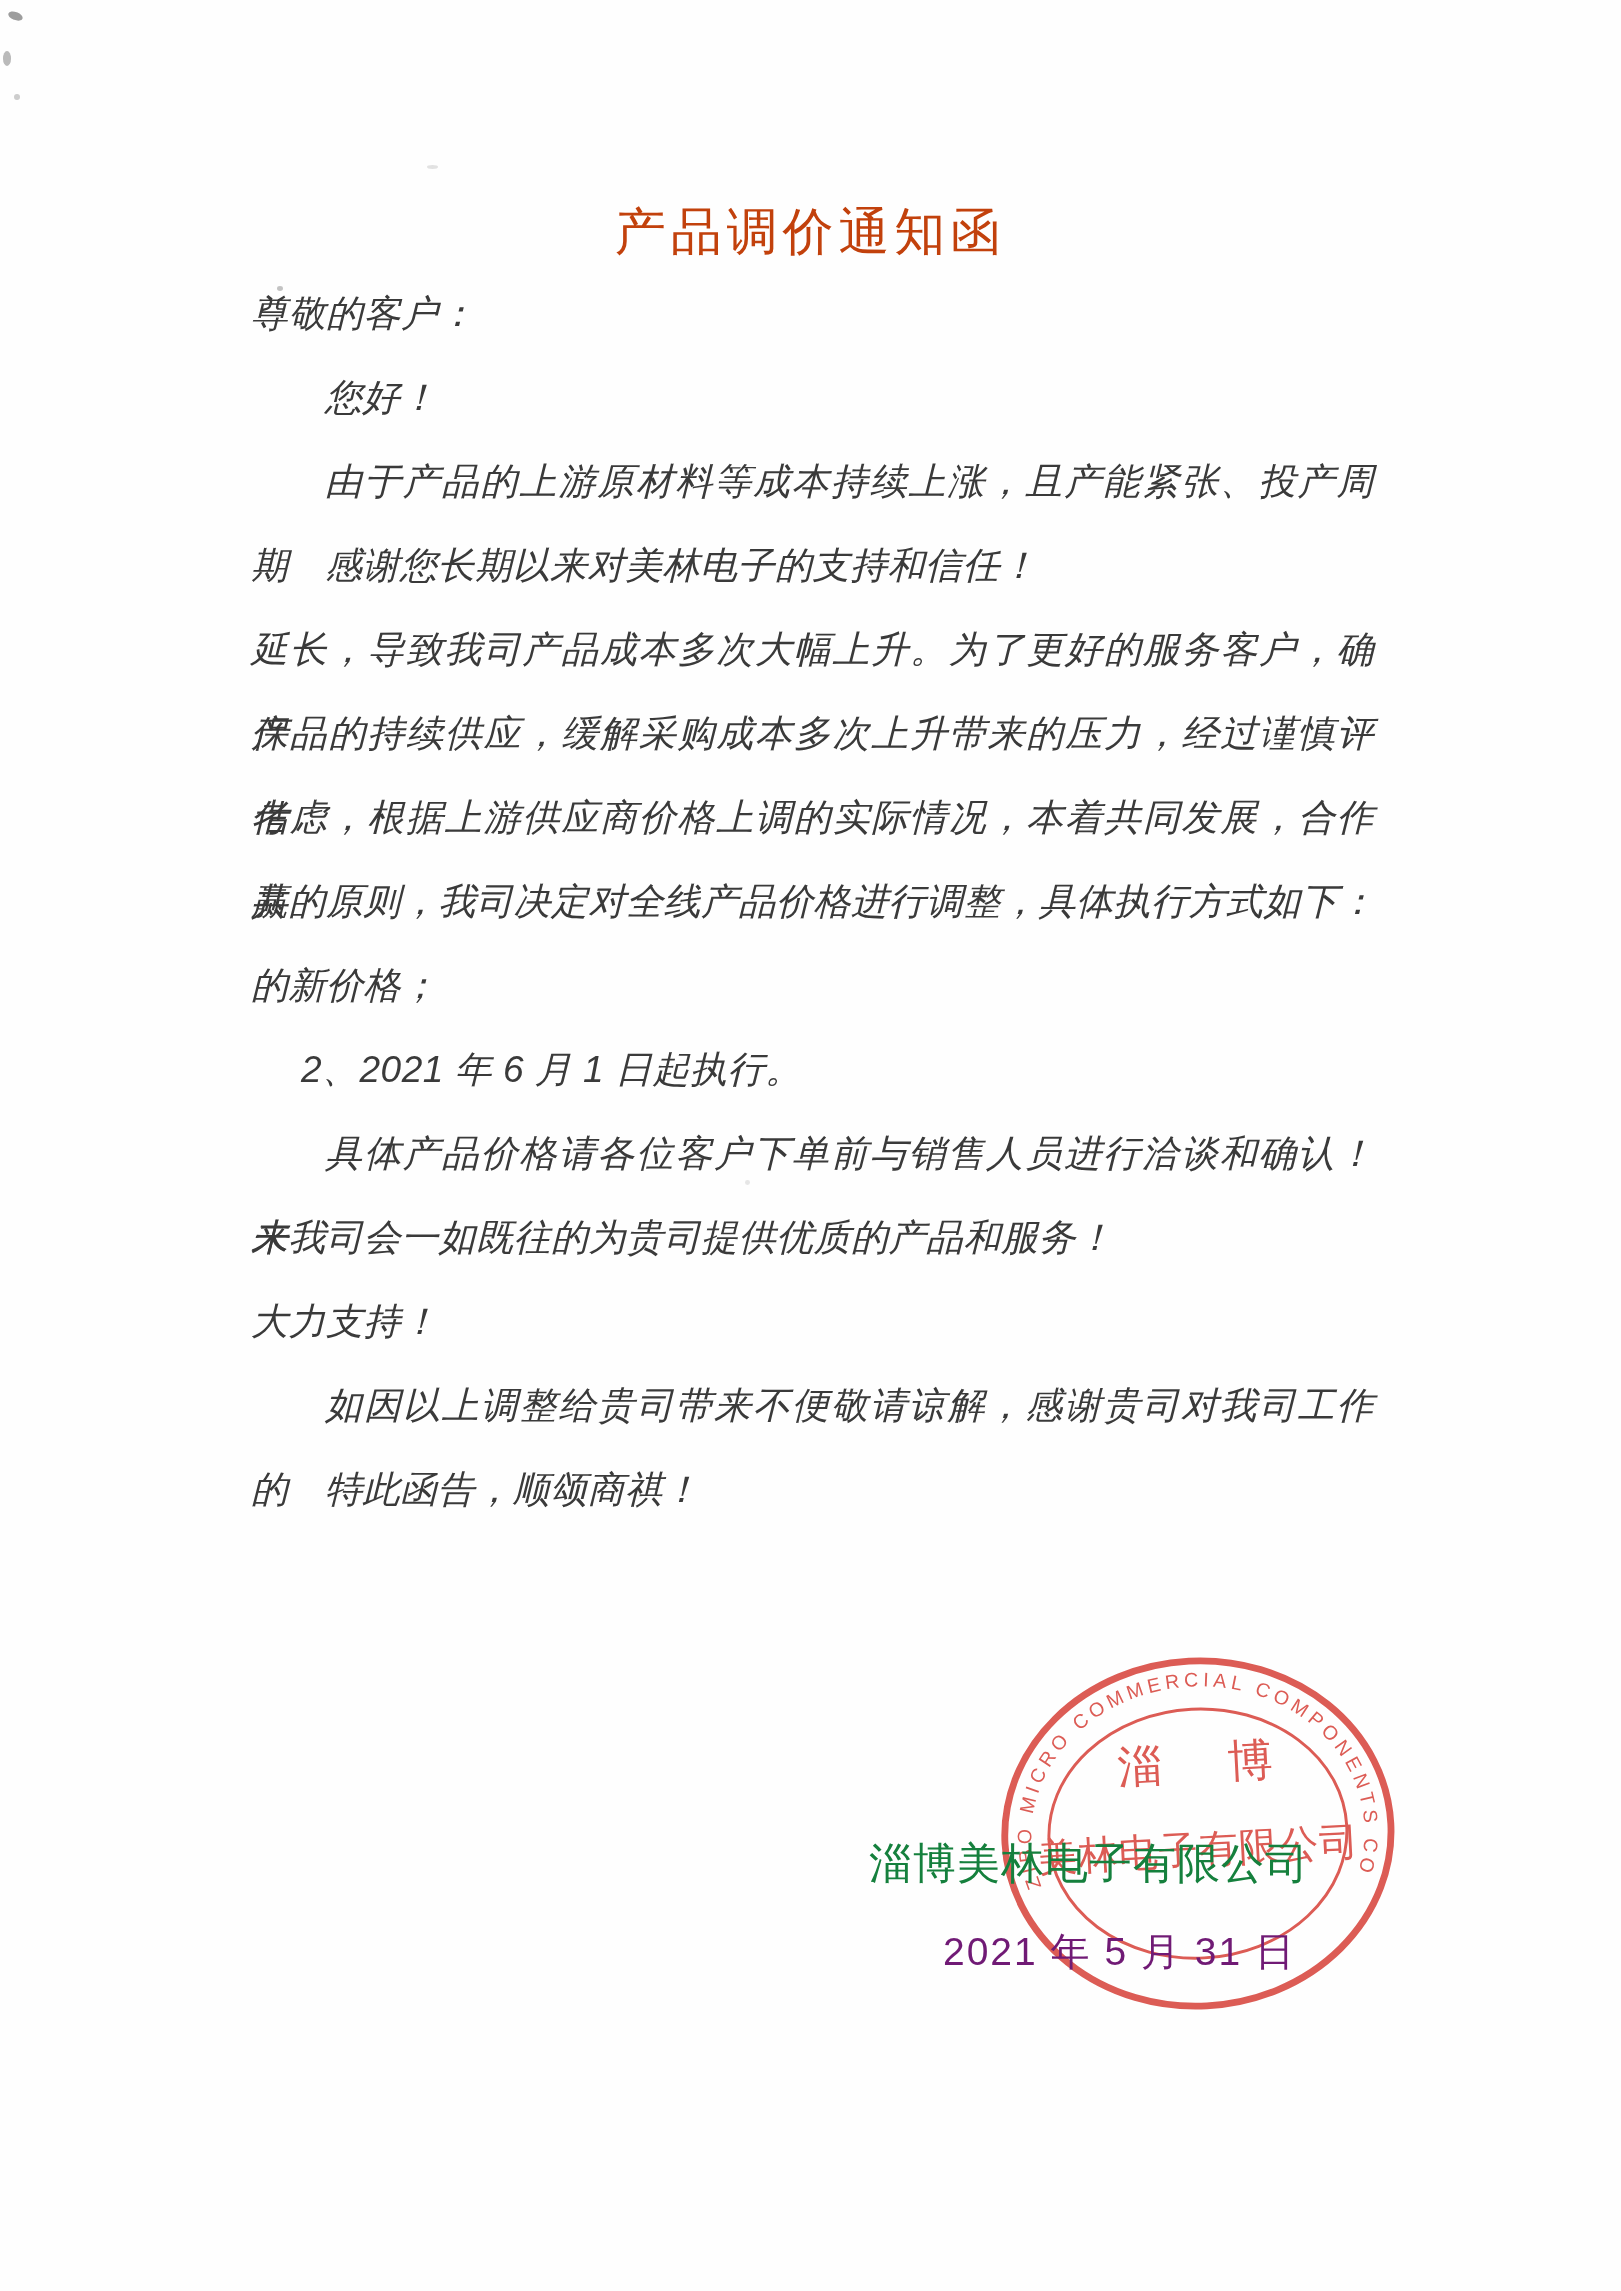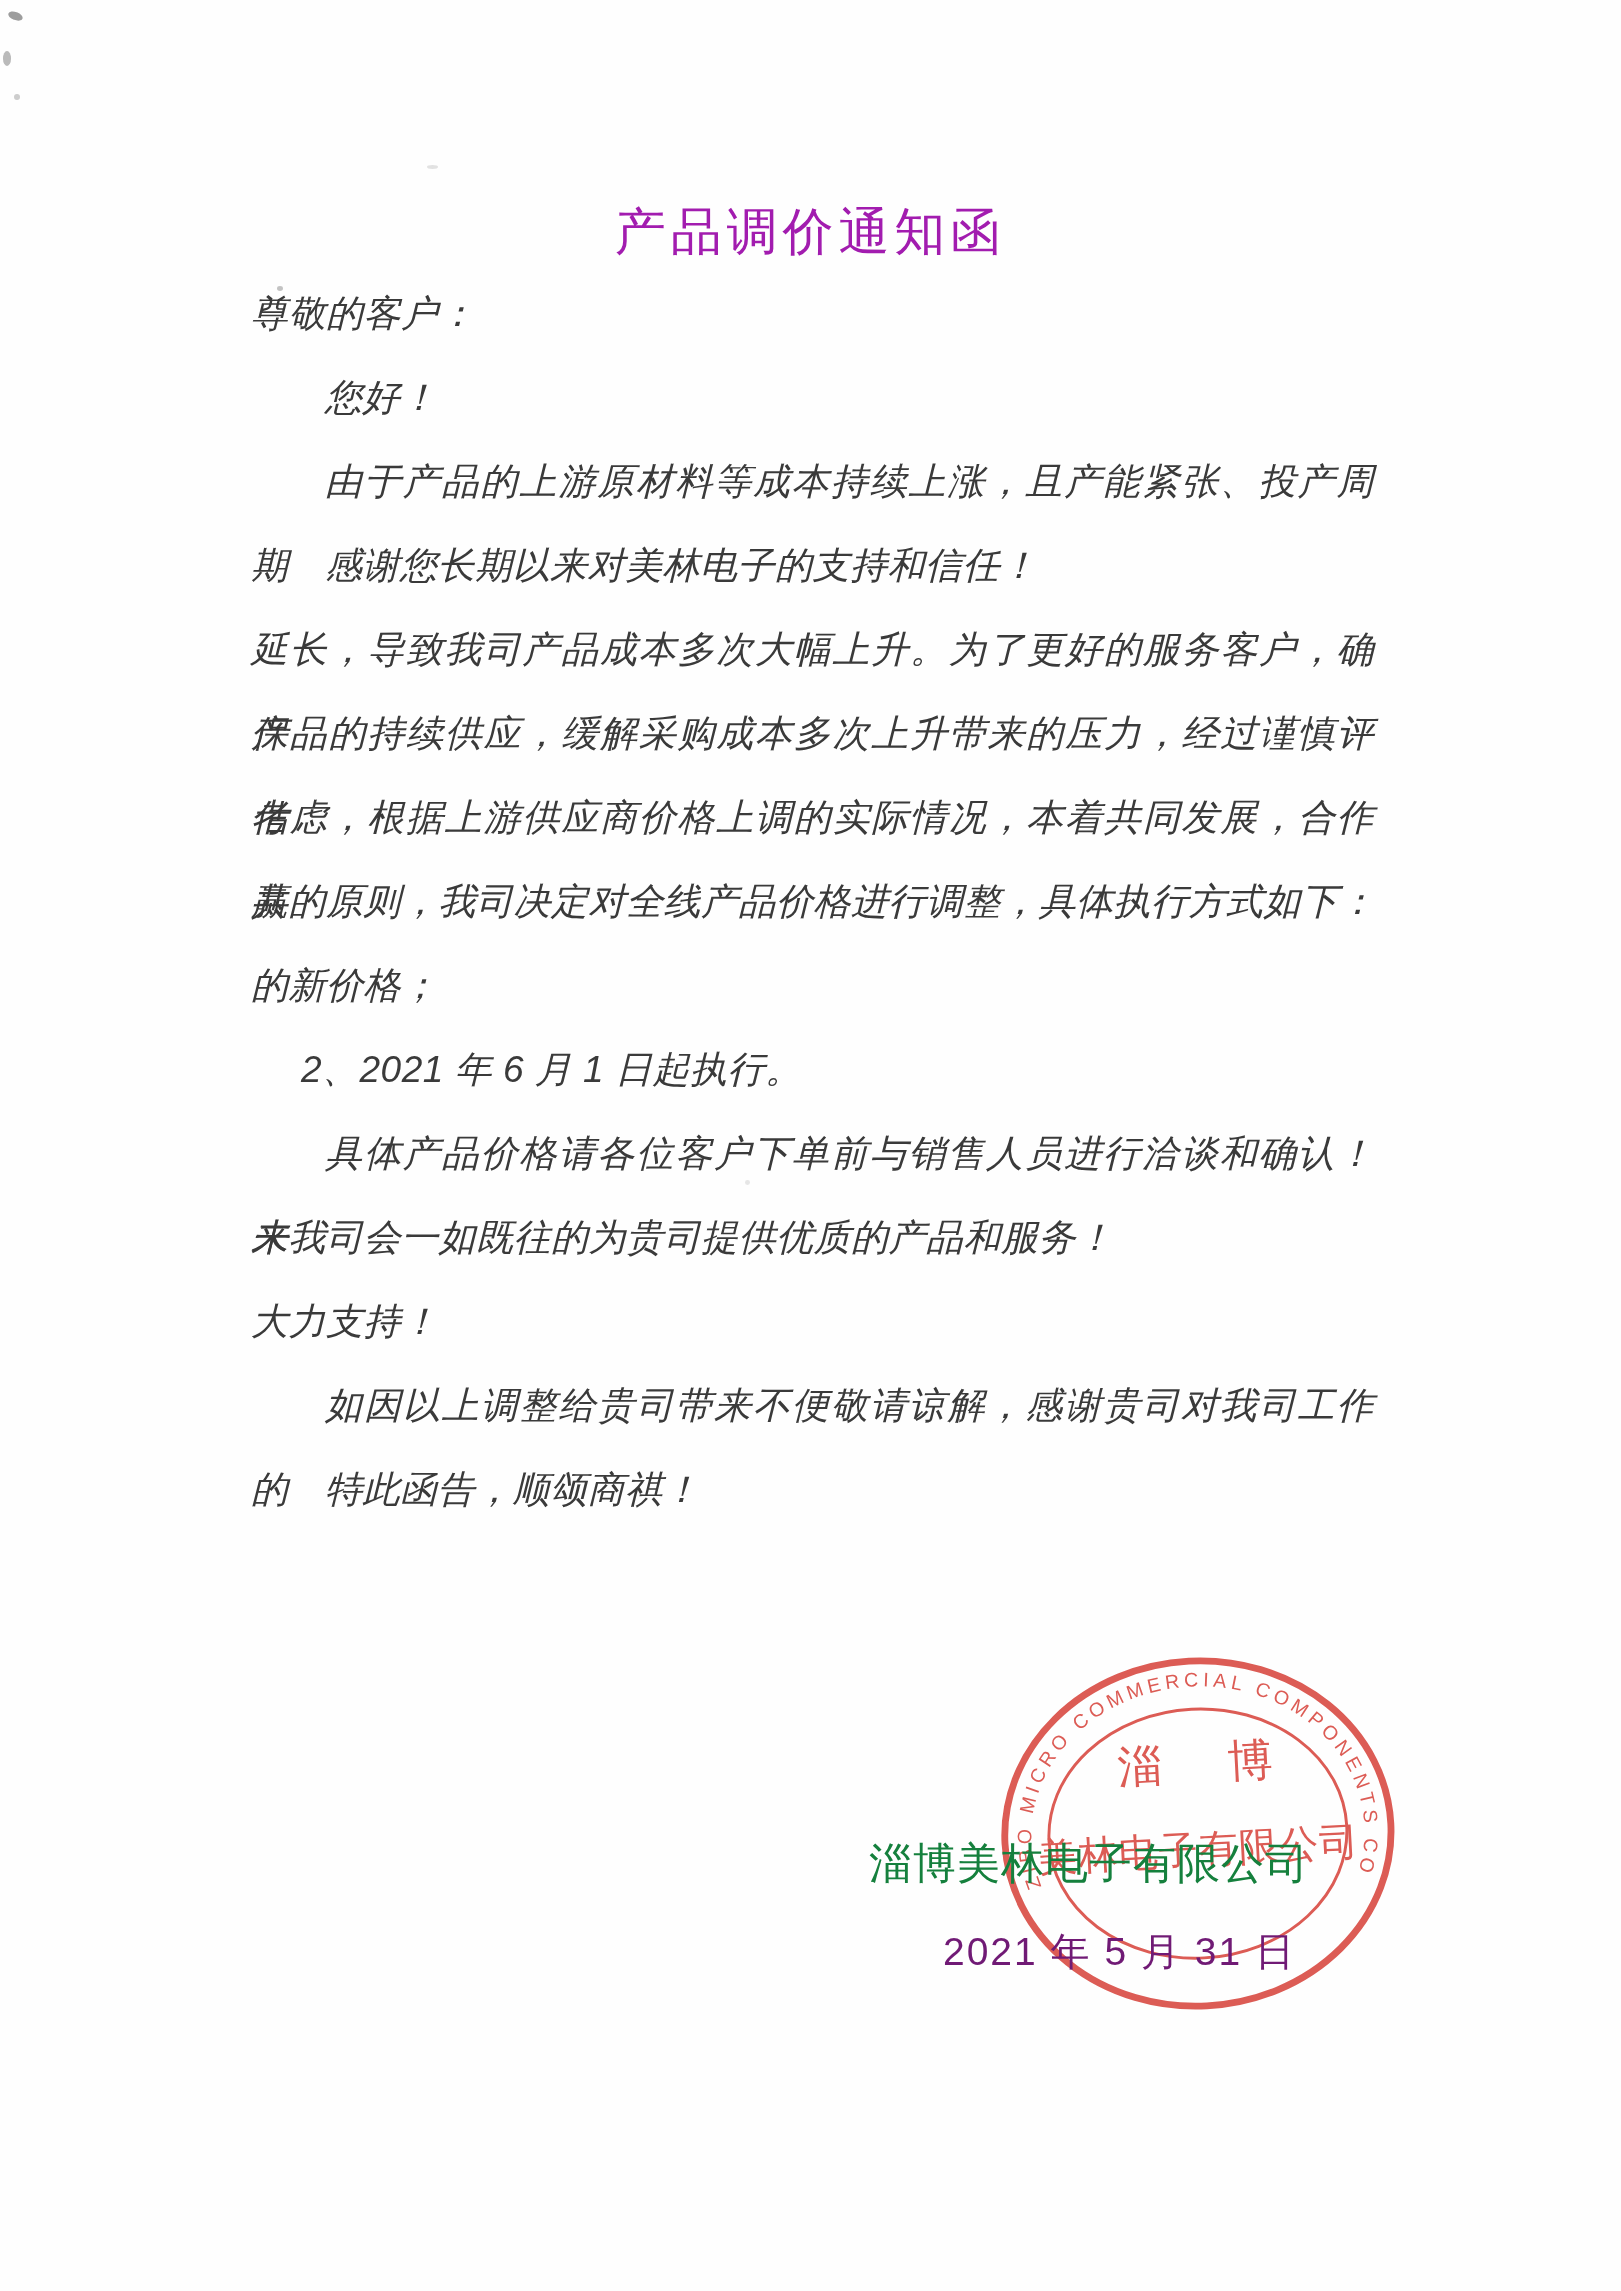--- a/index.html
+++ b/index.html
@@ -13,21 +13,21 @@
   .page{
     position:absolute;left:0;top:0;width:1621px;height:2292px;
     background:#fefefe;
   }
   .title{
     padding-top:201px;
     height:61px;line-height:61px;
     text-align:center;
     font-size:51px;
     letter-spacing:4.9px;
-    color:#a21caf;
+    color:#c2410c;
     font-weight:500;
   }
   .letter-body{
     margin:9.8px 247px 0 251px;
     width:1123px;
     font-size:37px;
     color:#3a3a3a;
   }
   .line{
     height:84px;line-height:84px;

